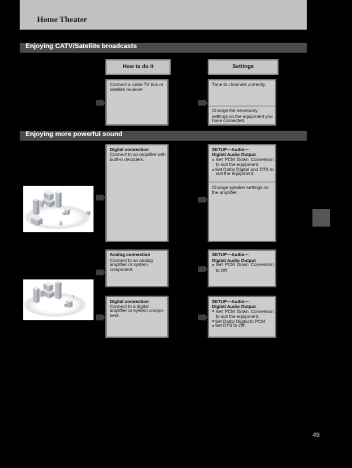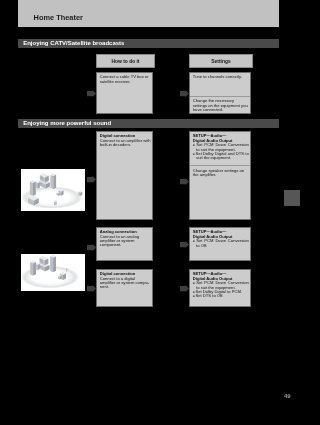--- a/index.html
+++ b/index.html
@@ -1,21 +1,21 @@
 <!DOCTYPE html>
 <html><head>
 <meta charset="utf-8">
 <style>
   html,body{margin:0;padding:0;}
   body{width:300px;height:425px;background:#000;overflow:hidden;
        font-family:"Liberation Sans",sans-serif;}
   .page{position:absolute;left:0;top:0;width:300px;height:425px;}
 
   .hdr{position:absolute;left:18px;top:0;width:261px;height:27px;background:#c1c1c1;}
-  .hdr-title{position:absolute;left:15.6px;top:14.0px;font-size:7.4px;font-weight:bold;color:#1c1c1c;line-height:8px;}
+  .hdr-title{position:absolute;left:15.6px;top:14.0px;font-size:7.4px;font-weight:bold;color:#1c1c1c;line-height:8px;font-family:Liberation Serif, serif;}
 
   .secbar{position:absolute;left:18px;width:261px;height:9.3px;background:#4a4a4a;}
   .secbar-title{position:absolute;left:5.2px;top:1.2px;font-size:6px;font-weight:bold;color:#ffffff;line-height:7px;}
 
   .colhdr{position:absolute;background:#c6c6c6;border:0.7px solid #8a8a8a;
           display:flex;align-items:center;justify-content:center;}
   .colhdr-lbl{font-size:4.9px;font-weight:bold;color:#121212;}
 
   .box{position:absolute;background:#cccccc;border:0.7px solid #6f6f6f;box-sizing:border-box;}
   .box .cell{padding:2.4px 1.2px 2px 2.8px;box-sizing:border-box;}

